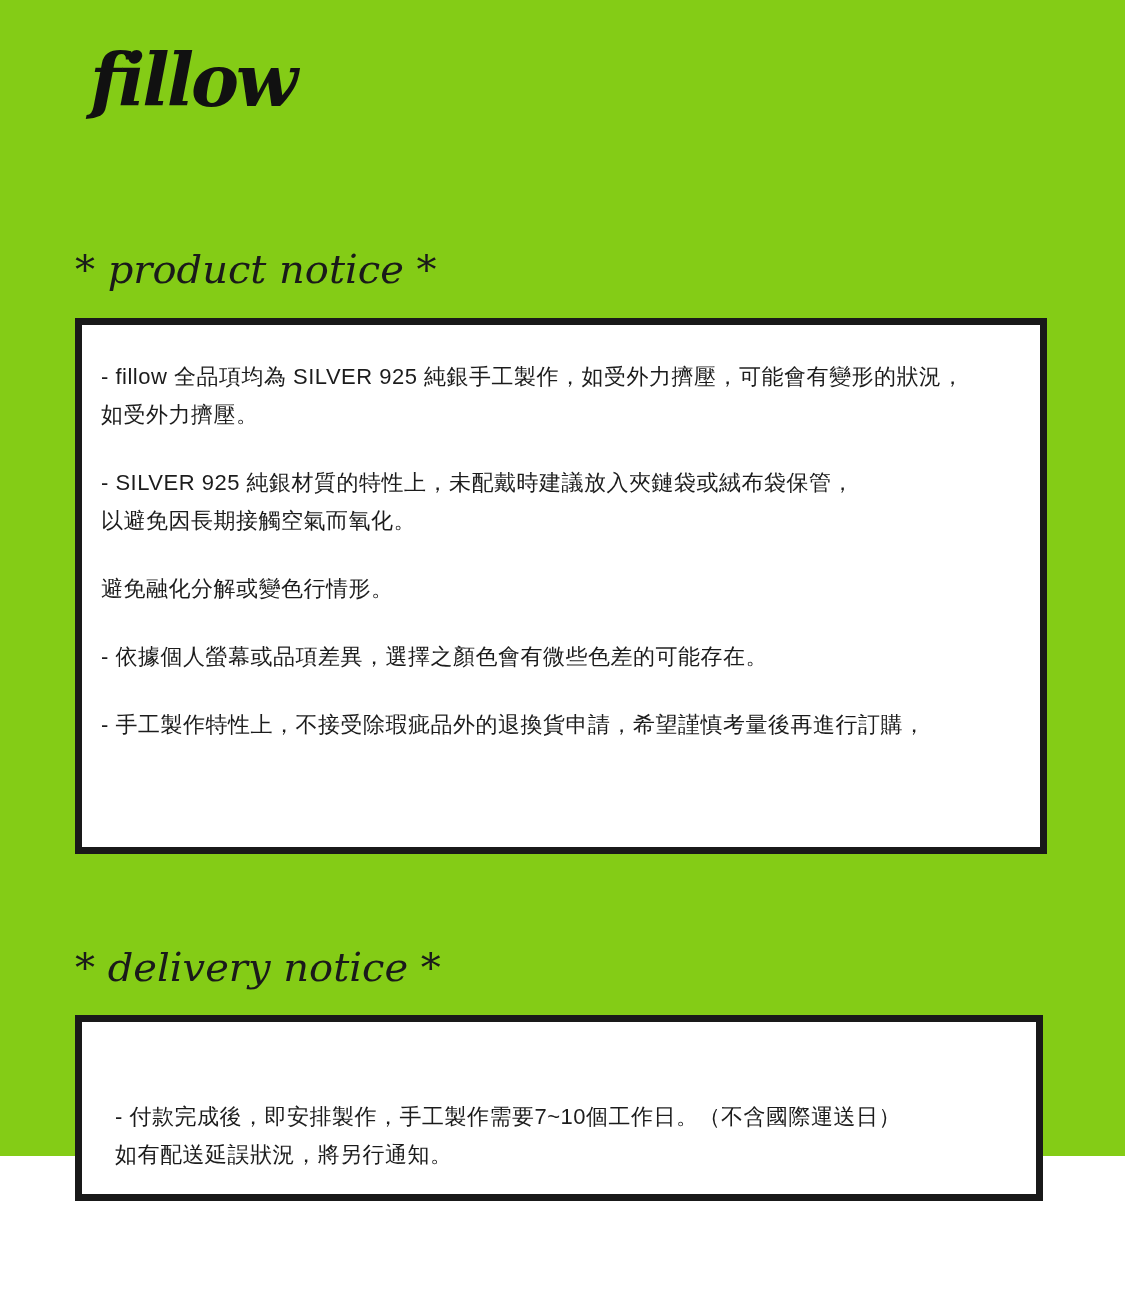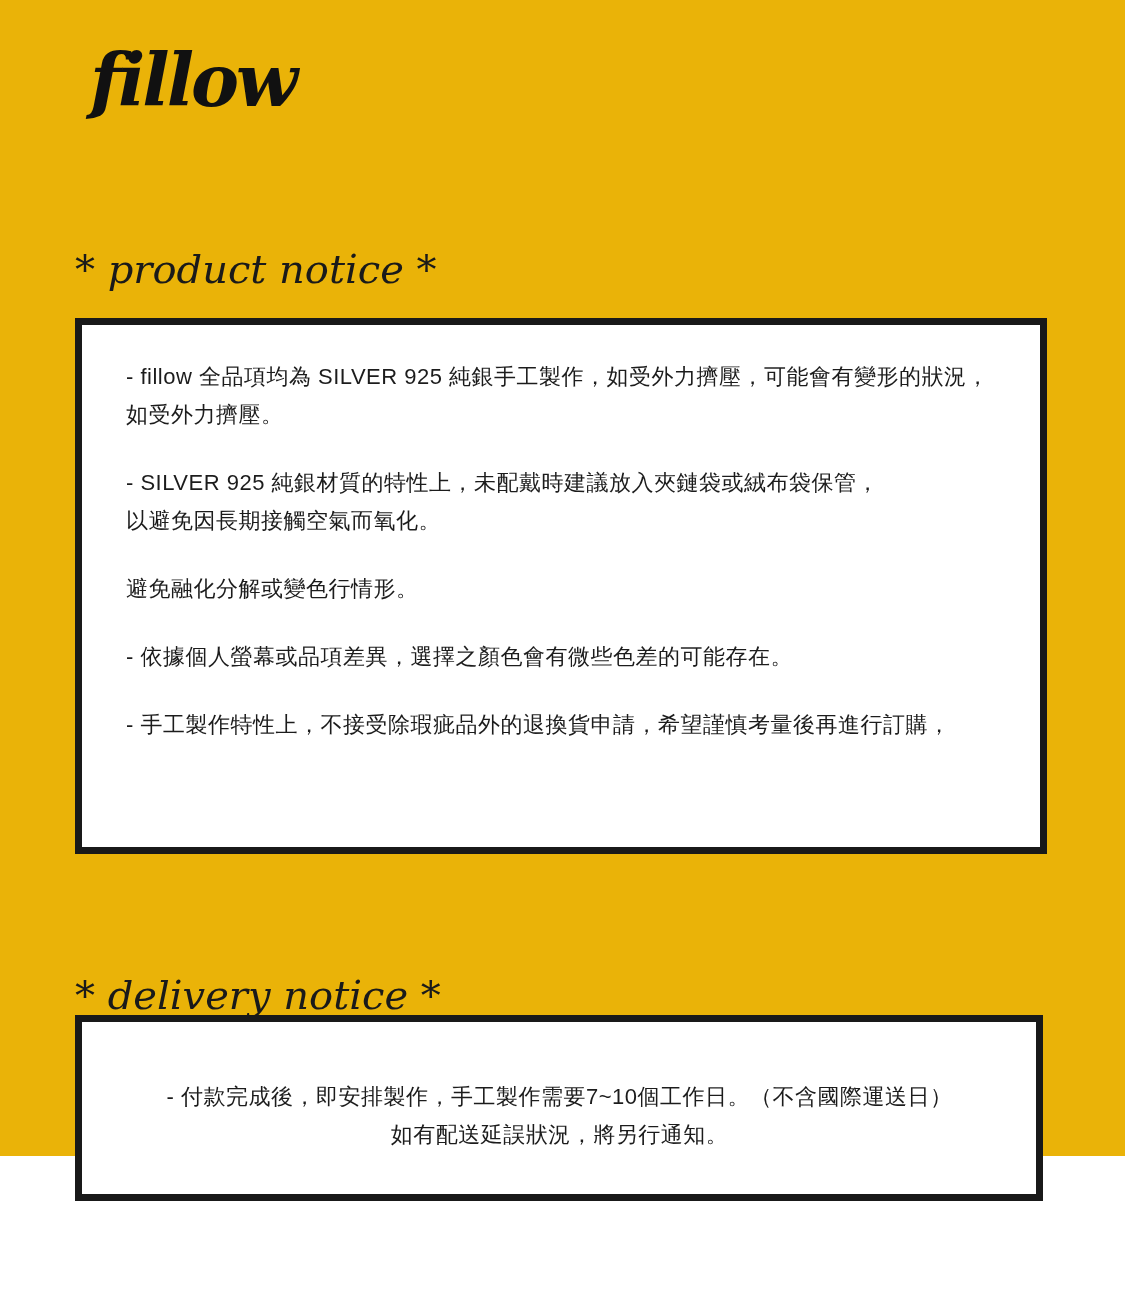--- a/index.html
+++ b/index.html
@@ -8,21 +8,21 @@
     width: 1125px;
     height: 1292px;
     font-family: "Liberation Sans", sans-serif;
     color: #1a1a1a;
     overflow: hidden;
   }
   .page {
     position: relative;
     width: 1125px;
     height: 1156px;
-    background: #eab308;
+    background: #84cc16;
   }
   .logo {
     position: absolute;
     left: 90px;
     top: 38px;
     font-family: "DejaVu Serif", serif;
     font-style: italic;
     font-weight: bold;
     font-size: 72px;
     letter-spacing: -3px;
@@ -33,48 +33,47 @@
     position: absolute;
     left: 75px;
     font-family: "DejaVu Serif", serif;
     font-style: italic;
     font-weight: normal;
     font-size: 40px;
     color: #1a1a1a;
     white-space: nowrap;
   }
   .heading-product { top: 246px; }
-  .heading-delivery { top: 972px; }
+  .heading-delivery { top: 944px; }
   .notice-box {
     position: absolute;
     left: 75px;
     border: 7px solid #191919;
     background: #ffffff;
   }
   .box-product {
     top: 318px;
     width: 972px;
     height: 536px;
-    padding: 33px 28px 0 44px;
+    padding: 33px 28px 0 19px;
   }
   .box-delivery {
     top: 1015px;
     width: 968px;
     height: 186px;
     padding: 56px 32px 0 33px;
-    text-align: center;
   }
   .notice-item {
     margin-bottom: 30px;
     font-size: 22px;
     line-height: 38px;
     color: #1c1c1c;
     letter-spacing: 0.5px;
   }
-  .notice-item:last-child { margin-bottom: 0; }
+  .notice-item:last-child { margin-bottom: 0; margin-top: 20px; }
   .line { display: block; white-space: nowrap; }
 </style>
 </head>
 <body>
 
 <div class="page">
 
   <div class="logo">fillow</div>
 
   <h2 class="notice-heading heading-product">* product notice *</h2>

